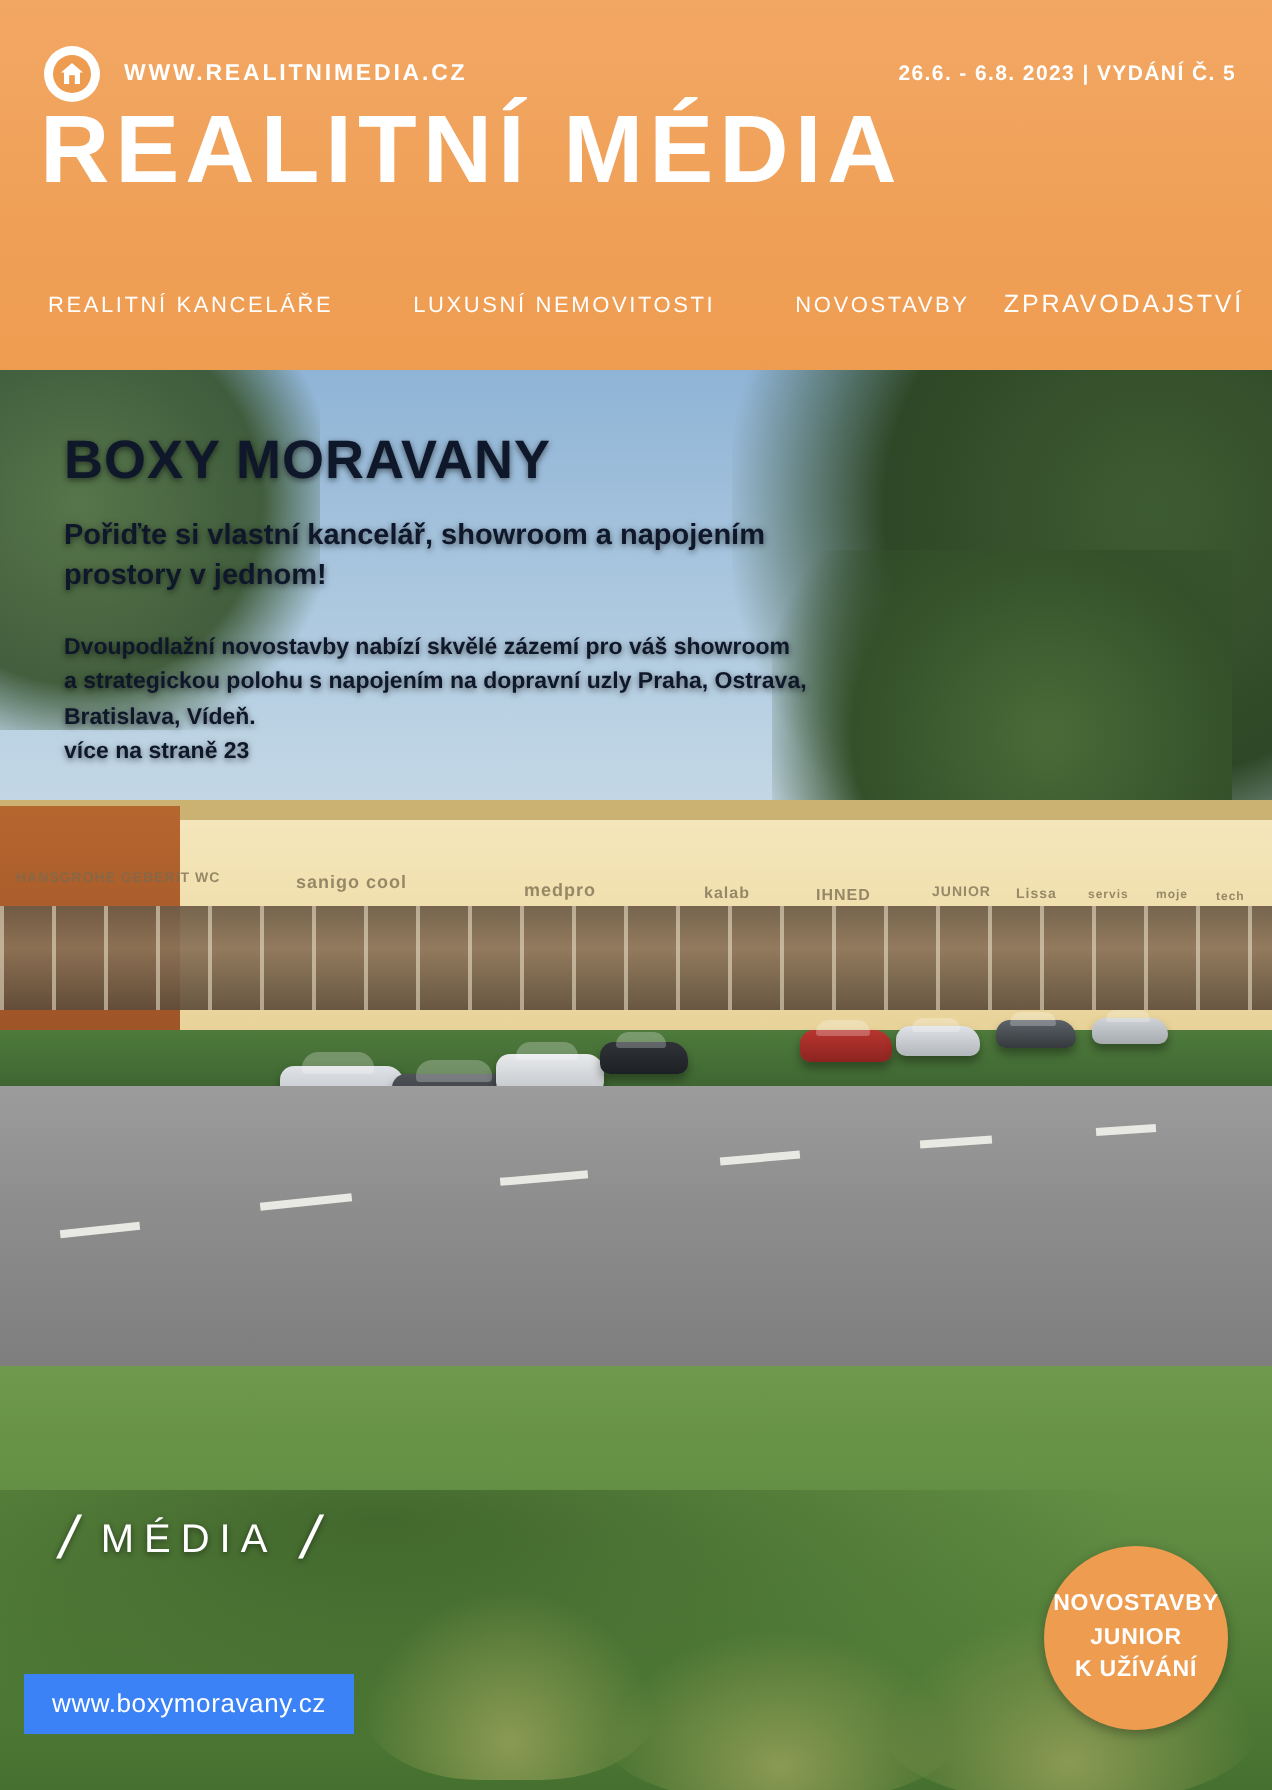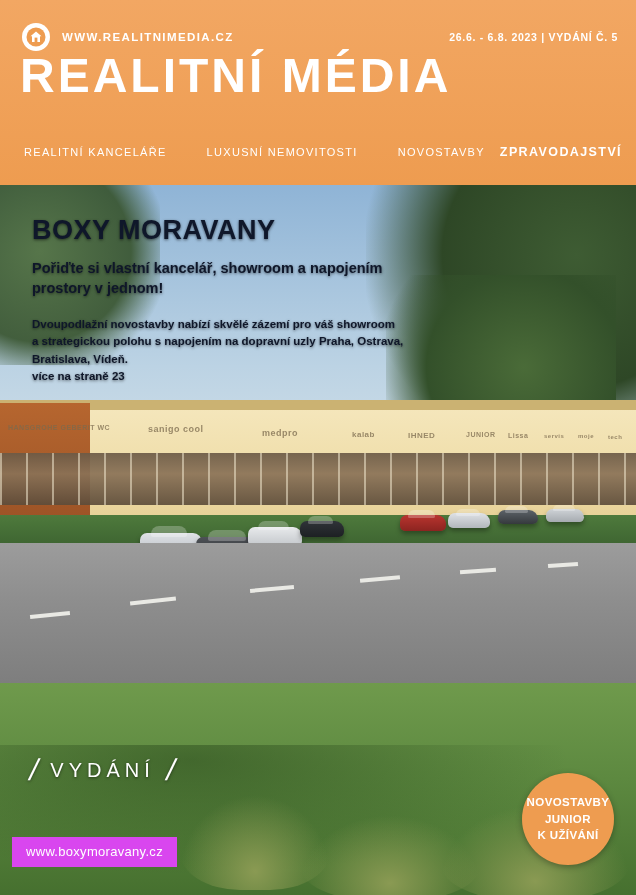--- a/index.html
+++ b/index.html
@@ -75,21 +75,20 @@
     font-size: 11px;
     letter-spacing: 1.3px;
     font-weight: normal;
     white-space: nowrap;
   }
   .nav-item + .nav-item { margin-left: 40px; text-align: center; }
   .nav-item.last {
     margin-left: auto;
     font-size: 12.5px;
     letter-spacing: 1.4px;
-    font-weight: bold;
   }
 
   
   .hero {
     position: absolute;
     left: 0; top: 185px;
     width: 636px; height: 710px;
     overflow: hidden;
     background: #9fb8cf;
   }
@@ -135,21 +134,21 @@
   }
   .glass-mullions {
     position: absolute; left:0; top:268px; width:636px; height:52px;
     background: repeating-linear-gradient(90deg, rgba(240,230,205,.55) 0px, rgba(240,230,205,.55) 2px, rgba(0,0,0,0) 2px, rgba(0,0,0,0) 26px);
   }
   .panel-left {
     position: absolute; left:0; top:218px; width:90px; height:120px;
     background: linear-gradient(180deg,#b6662f 0%, #9c5326 100%);
   }
   .signband {
-    position: absolute; left:0; top:237px; width:636px; height:22px;
+    position: absolute; left:0; top:249px; width:636px; height:22px;
   }
   .shop-sign {
     position: absolute;
     color: #7b6a4e;
     font-size: 9px;
     letter-spacing: .5px;
     opacity: .75;
     font-weight: bold;
   }
   
@@ -239,21 +238,21 @@
   }
   .kalab .kname {
     font-size: 20px;
     letter-spacing: 5px;
     margin: 0 12px;
     font-weight: normal;
   }
   .url-box {
     position: absolute;
     left: 12px; bottom: 28px;
-    background: #d946ef;
+    background: #3b82f6;
     color: #ffffff;
     font-size: 13px;
     padding: 7px 14px 8px 14px;
     letter-spacing: .3px;
   }
   .stamp {
     position: absolute;
     right: 22px; bottom: 30px;
     width: 92px; height: 92px;
     border-radius: 50%;
@@ -362,21 +361,21 @@
       <div class="hero-body">
         <div>Dvoupodlažní novostavby nabízí skvělé zázemí pro váš showroom</div>
         <div>a strategickou polohu s napojením na dopravní uzly Praha, Ostrava,</div>
         <div>Bratislava, Vídeň.</div>
         <div>více na straně 23</div>
       </div>
     </div>
 
     <div class="kalab">
       <span class="slash">/</span>
-      <span class="kname">VYDÁNÍ</span>
+      <span class="kname">MÉDIA</span>
       <span class="slash">/</span>
     </div>
 
     <div class="url-box">www.boxymoravany.cz</div>
 
     <div class="stamp">
       <span>NOVOSTAVBY</span>
       <span>JUNIOR</span>
       <span>K UŽÍVÁNÍ</span>
     </div>

